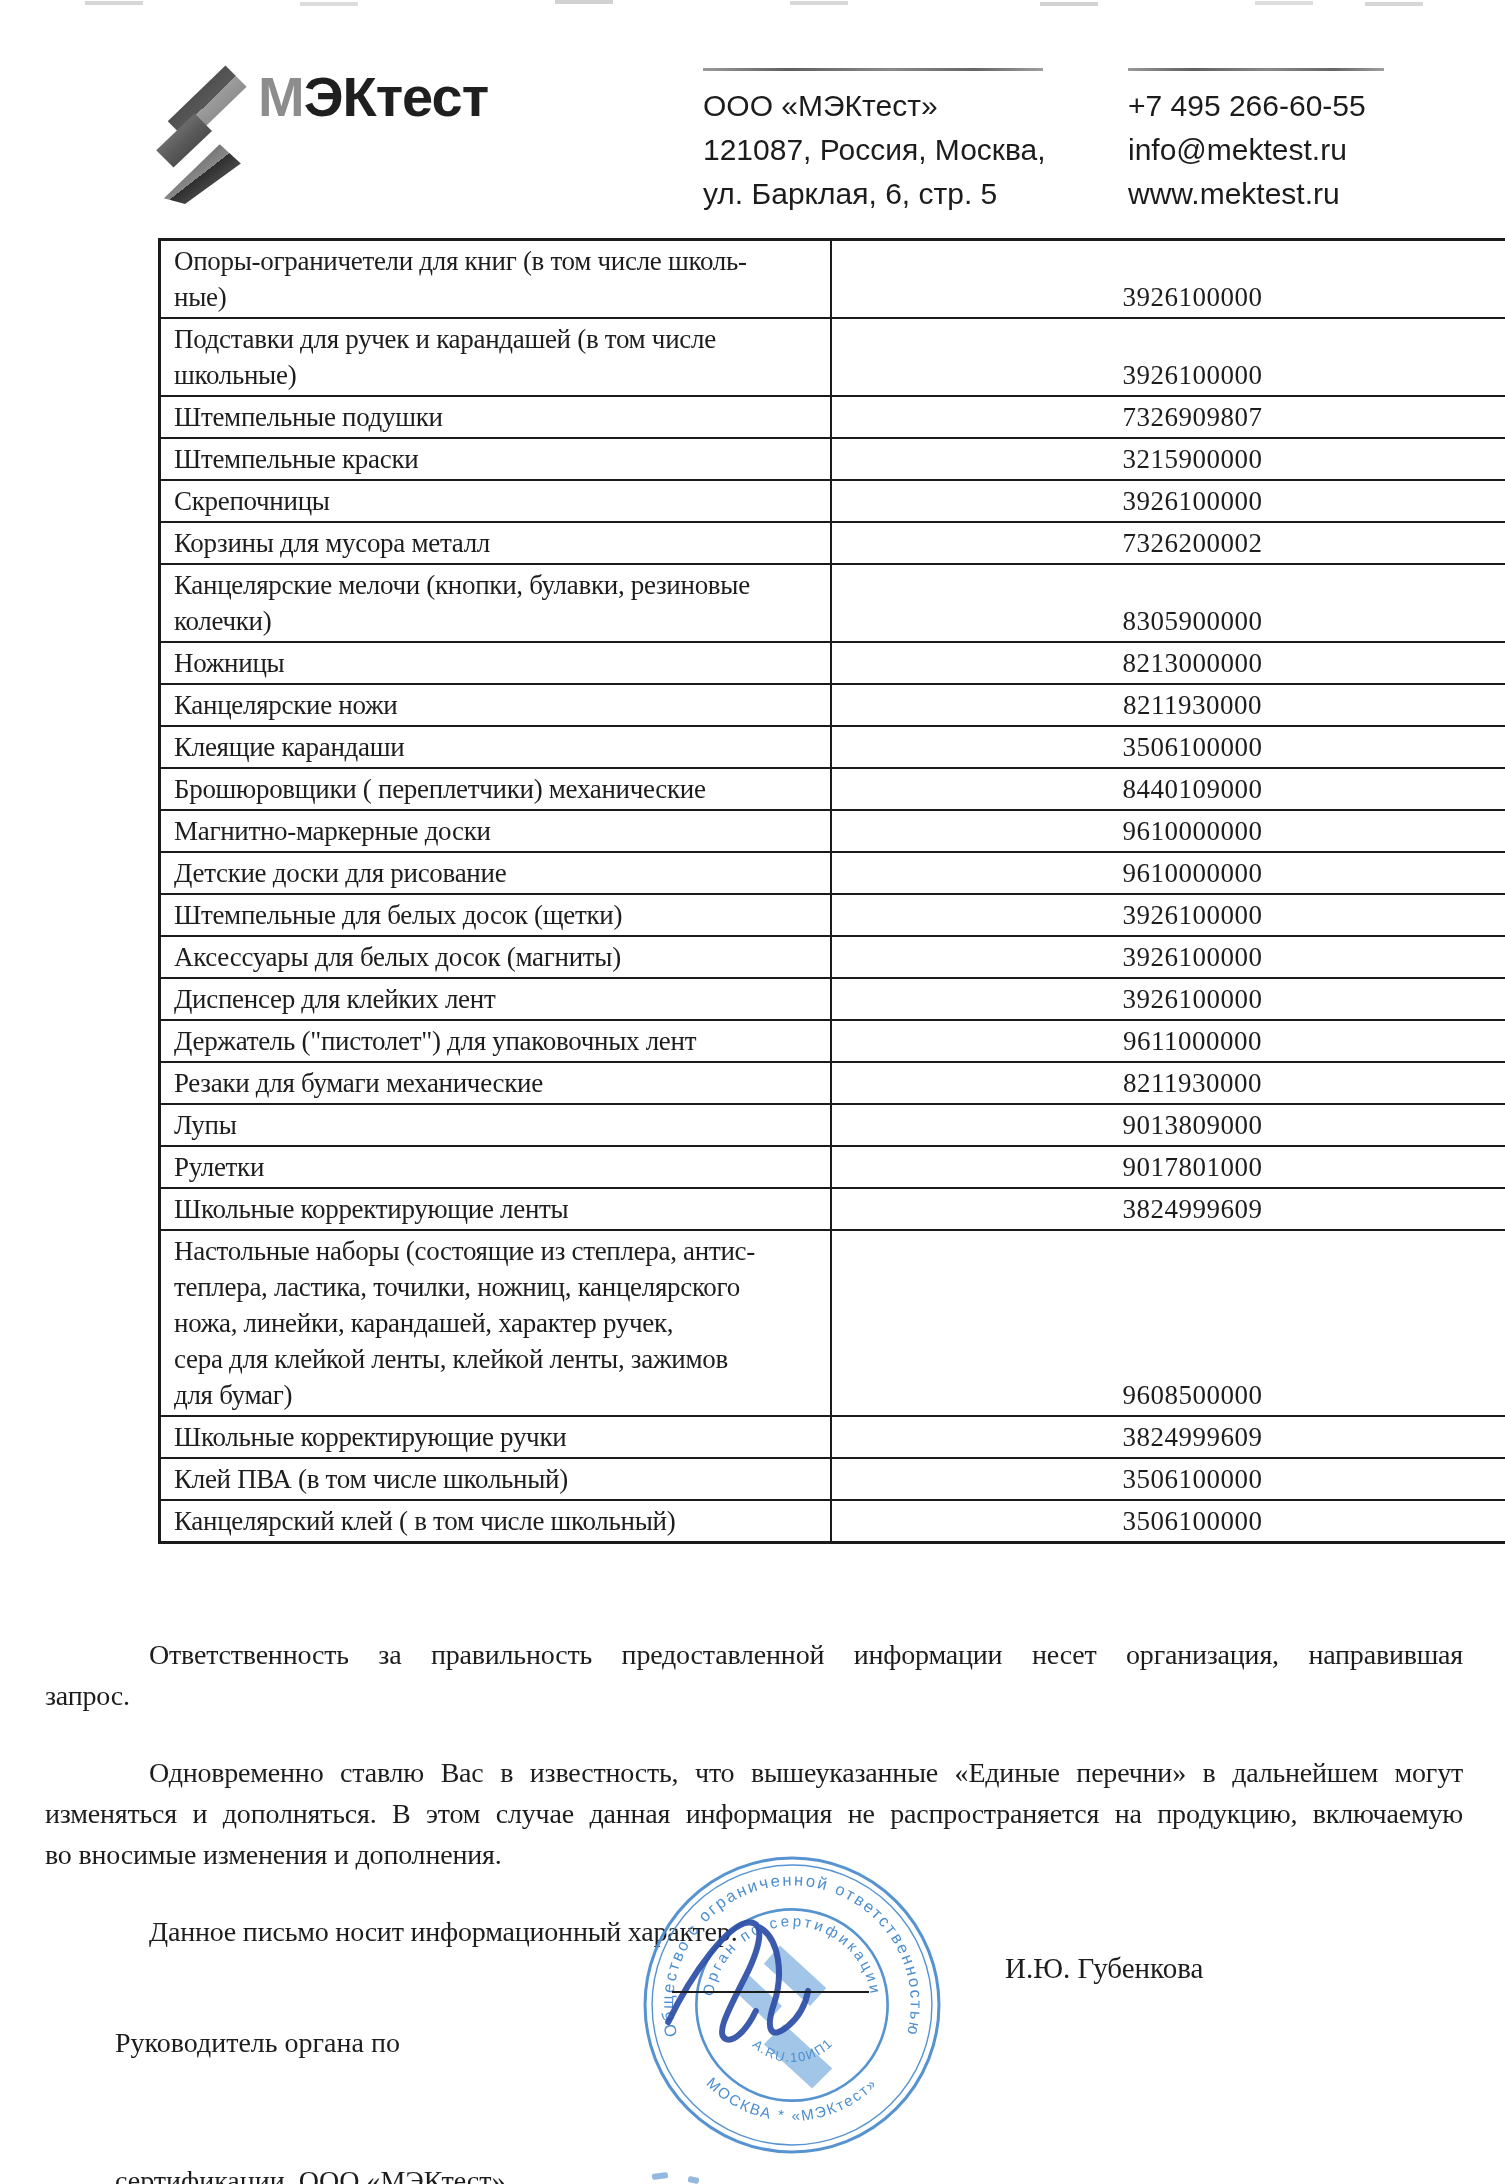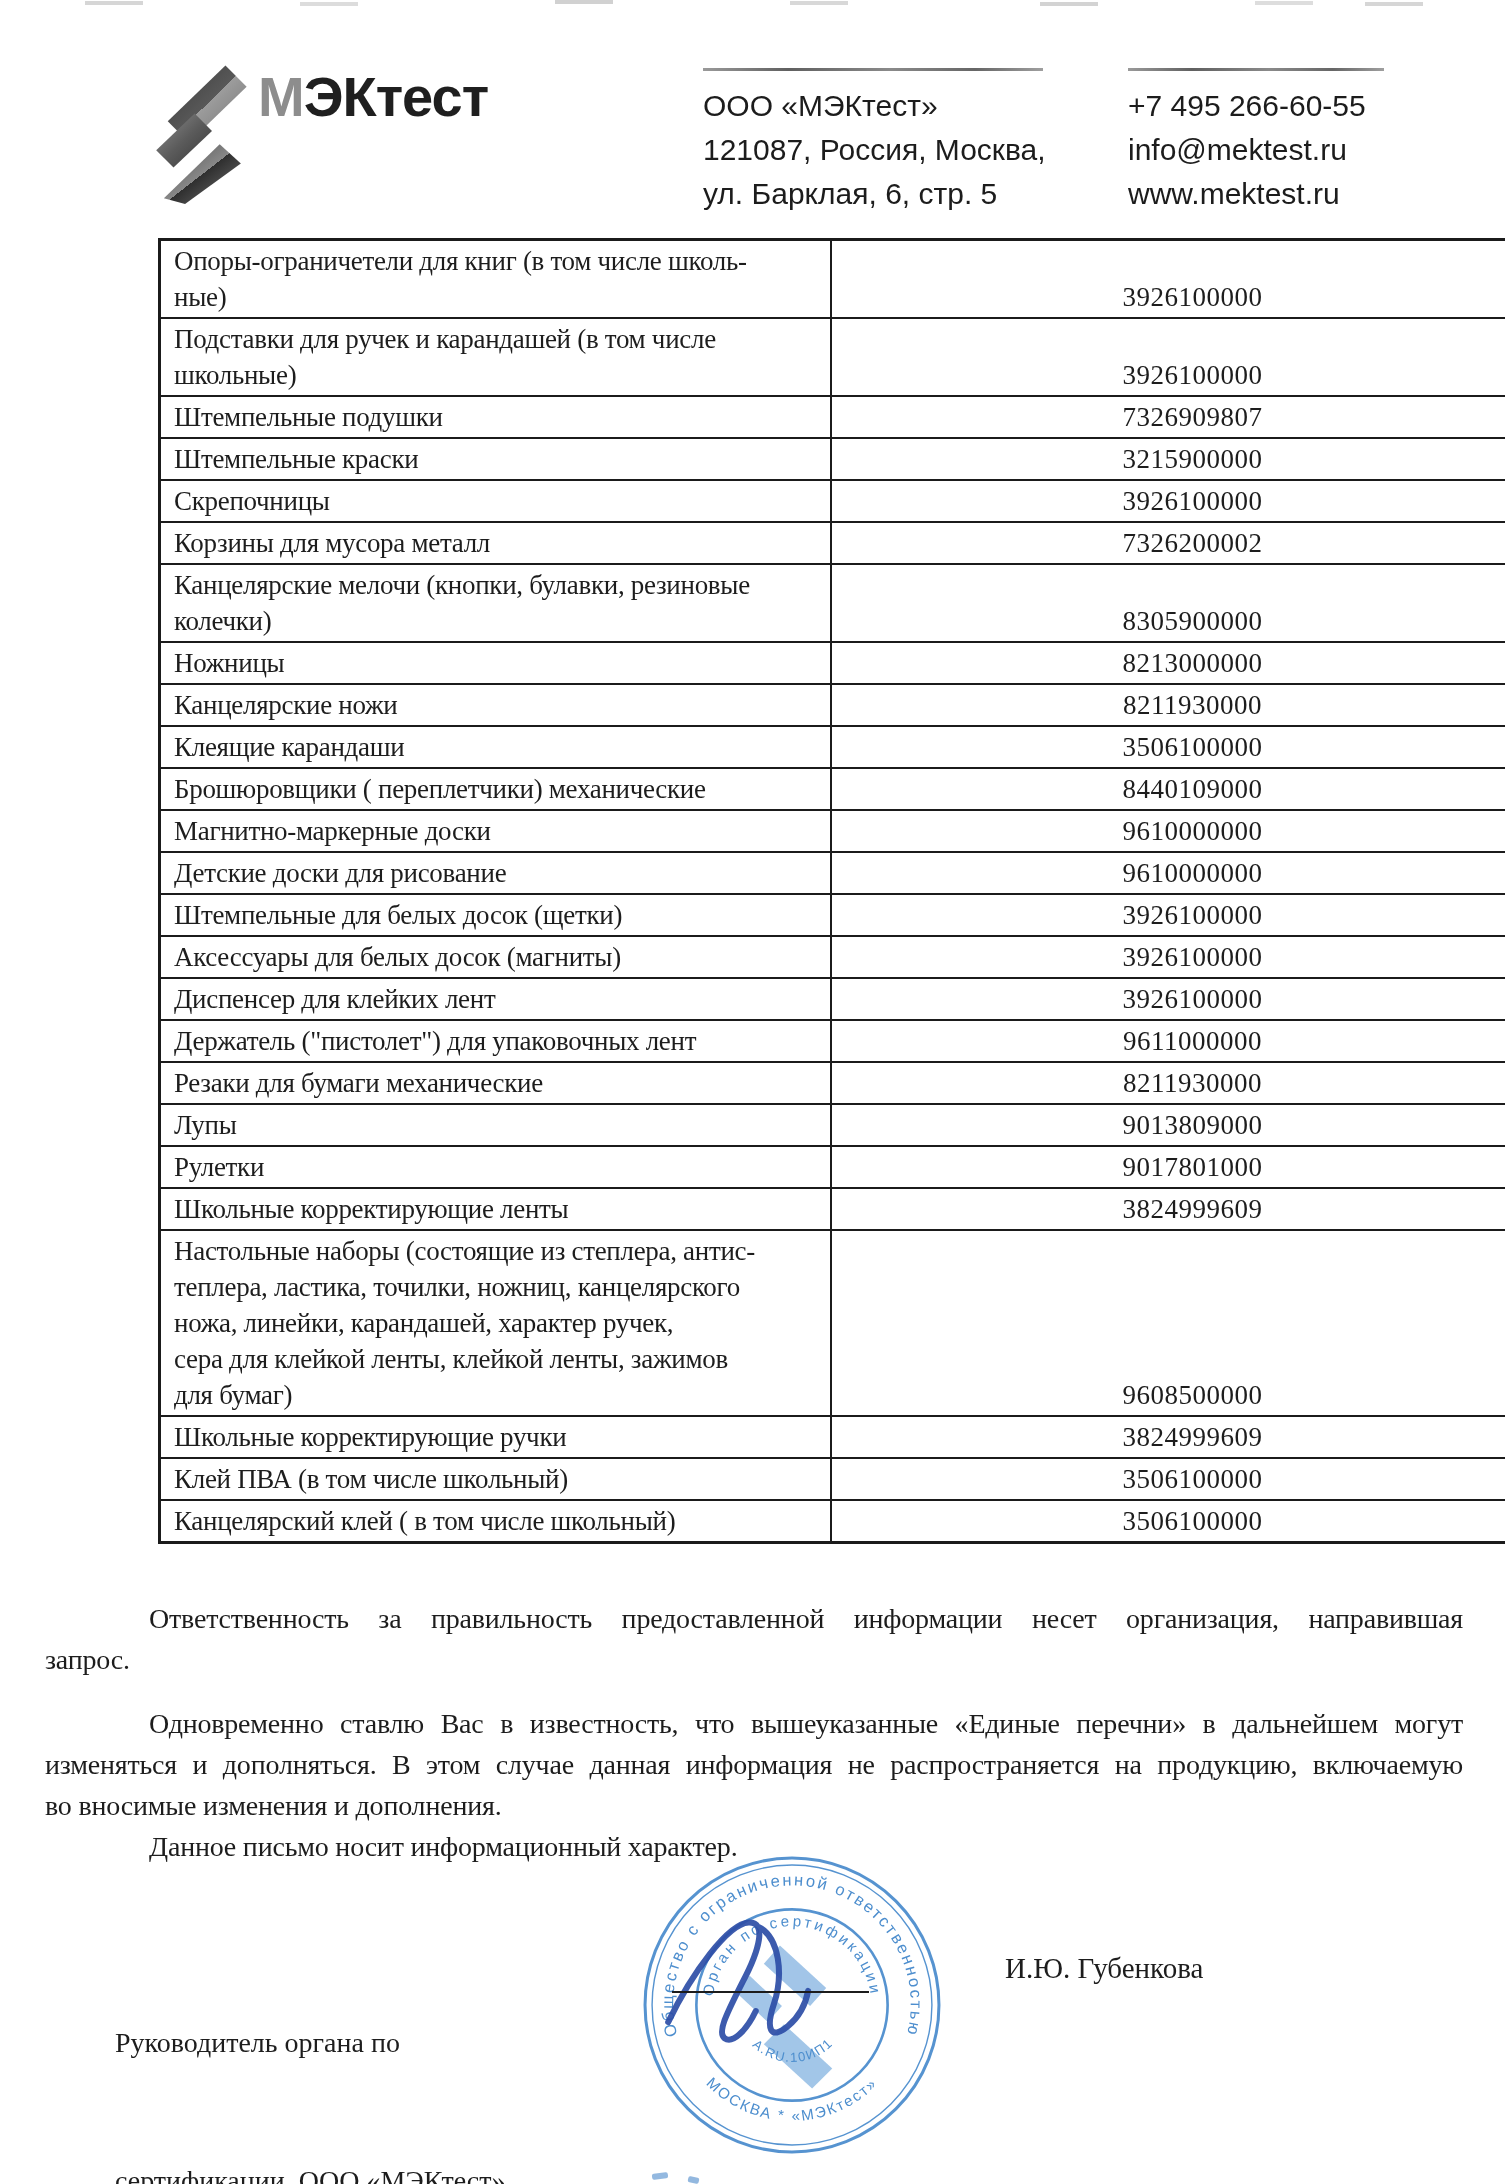--- a/index.html
+++ b/index.html
@@ -29,21 +29,21 @@
   .cell-code{flex:1;display:flex;align-items:flex-end;justify-content:center;padding:2px 0;}
   .tline{font-size:27px;line-height:36px;white-space:nowrap;letter-spacing:-0.3px;}
   .code{font-size:27px;line-height:36px;letter-spacing:.5px;text-align:right;}
 
   
   .paras{position:absolute;left:45px;top:1598px;width:1418px;}
   .para{margin:0;}
   .para + .para{margin-top:23px;}
   .para.tight{margin-top:0;}
   .pline{font-size:28px;line-height:41px;text-align:justify;text-align-last:justify;letter-spacing:-0.2px;}
-  .pline.first{text-indent:104px;}
+  .pline.first{text-indent:104px;margin-top:36px;}
   .pline.last{text-align-last:left;}
 
   
   .sig-title{position:absolute;left:115px;top:1928px;font-size:28px;line-height:46px;white-space:pre;}
   .sig-name{position:absolute;left:1005px;top:1952px;font-size:29px;}
   .sig-line{position:absolute;left:672px;top:1991px;width:197px;height:2px;background:#1c1c1c;z-index:4;}
   .stamp{position:absolute;left:640px;top:1853px;z-index:3;}
 
   
   .scan-dashes{position:absolute;top:1px;left:85px;width:58px;height:4px;background:#cfcfcf;opacity:.85;

